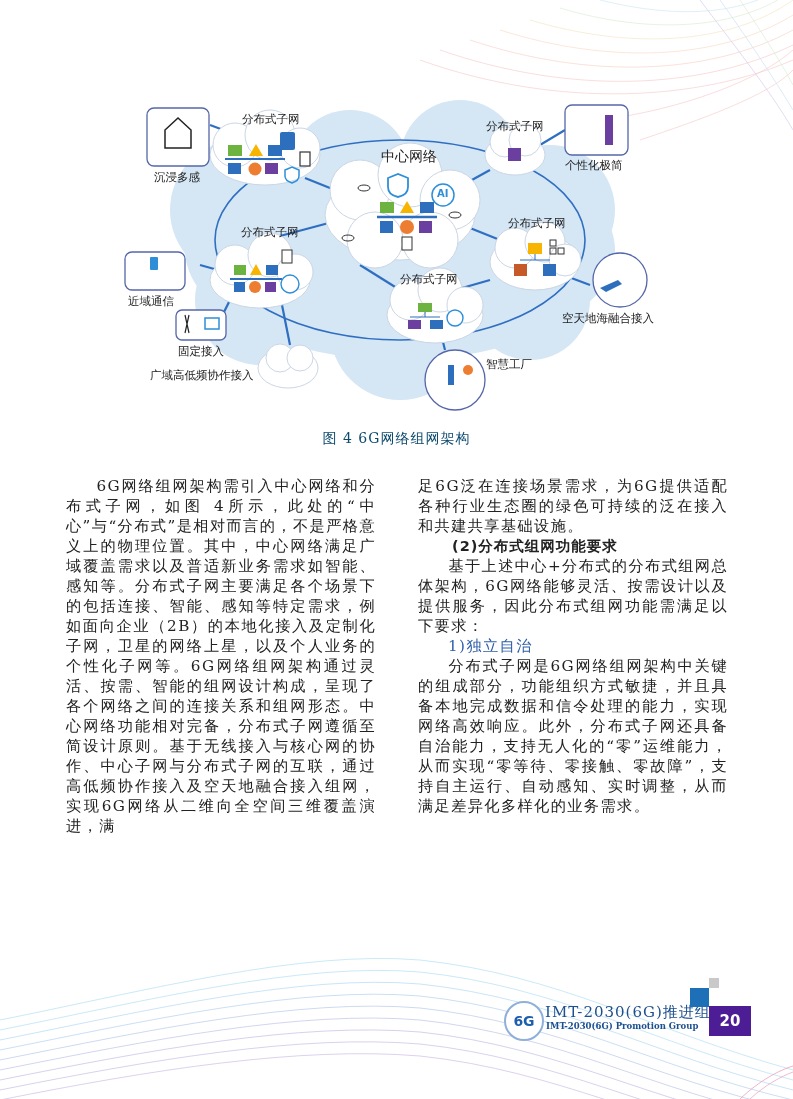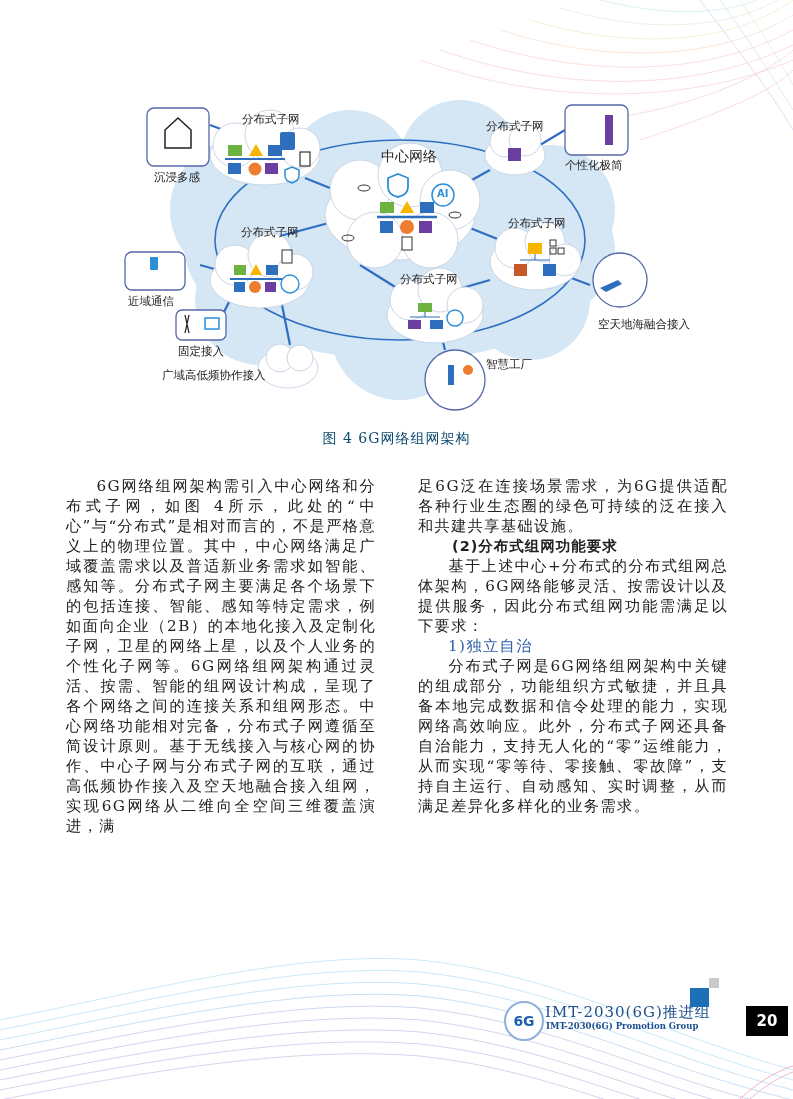--- a/index.html
+++ b/index.html
@@ -14,21 +14,21 @@
   .indent{text-indent:2em;}
   .h2{font-family:"DejaVu Sans","Liberation Sans",sans-serif;font-weight:bold;font-size:14.5px;padding-left:34px;letter-spacing:1px;}
   .h3{color:#2e5fa8;padding-left:30px;}
   .lbl{position:absolute;font-family:"DejaVu Sans","Liberation Sans",sans-serif;font-size:11.5px;color:#222;white-space:nowrap;}
   .lbl.big{font-size:14px;margin-left:7px;}
   .footer-logo{position:absolute;left:504px;top:1001px;width:36px;height:36px;border-radius:50%;border:2px solid #8fb0d8;background:#fff;display:flex;align-items:center;justify-content:center;font-family:"DejaVu Sans","Liberation Sans",sans-serif;font-weight:bold;font-size:14px;color:#1d5fae;}
   .footer-t1{position:absolute;left:545px;top:1003px;font-size:15px;color:#1d4f8f;letter-spacing:1px;font-family:"DejaVu Serif","Liberation Serif",serif;}
   .footer-t2{position:absolute;left:546px;top:1021px;font-size:8.5px;color:#1d4f8f;font-family:"DejaVu Serif","Liberation Serif",serif;font-weight:bold;}
   .pg-sq-gray{position:absolute;left:709px;top:978px;width:10px;height:10px;background:#c9c9c9;}
   .pg-sq-blue{position:absolute;left:690px;top:988px;width:19px;height:19px;background:#1d6fb8;}
-  .pg-box{position:absolute;left:746px;top:1006px;width:42px;height:30px;background:#000000;color:#fff;font-family:"DejaVu Sans","Liberation Sans",sans-serif;font-weight:bold;font-size:15px;display:flex;align-items:center;justify-content:center;}
+  .pg-box{position:absolute;left:709px;top:1006px;width:42px;height:30px;background:#4c1d95;color:#fff;font-family:"DejaVu Sans","Liberation Sans",sans-serif;font-weight:bold;font-size:15px;display:flex;align-items:center;justify-content:center;}
 </style>
 </head>
 <body>
 
 <svg class="deco" viewBox="0 0 793 1099">
   <g fill="none" stroke-width="0.7" opacity="0.55">
     <path d="M420 60 C560 110 700 100 793 60" stroke="#f2a7a7"></path>
     <path d="M440 50 C570 95 700 90 793 45" stroke="#f2a7a7"></path>
     <path d="M470 40 C590 80 710 75 793 30" stroke="#f3b0a0"></path>
     <path d="M500 30 C610 65 720 60 793 15" stroke="#f5c0a0"></path>
@@ -224,22 +224,22 @@
   <span class="lbl" style="left:132px;top:12px;">分布式子网</span>
   <span class="lbl big" style="left:264px;top:48px;">中心网络</span>
   <span class="lbl" style="left:376px;top:19px;">分布式子网</span>
   <span class="lbl" style="left:131px;top:125px;">分布式子网</span>
   <span class="lbl" style="left:398px;top:116px;">分布式子网</span>
   <span class="lbl" style="left:290px;top:172px;">分布式子网</span>
   <span class="lbl" style="left:44px;top:70px;">沉浸多感</span>
   <span class="lbl" style="left:455px;top:58px;">个性化极简</span>
   <span class="lbl" style="left:18px;top:194px;">近域通信</span>
   <span class="lbl" style="left:68px;top:244px;">固定接入</span>
-  <span class="lbl" style="left:52px;top:268px;font-family:Liberation Serif, serif;">广域高低频协作接入</span>
-  <span class="lbl" style="left:452px;top:217px;margin-left:36px;">空天地海融合接入</span>
+  <span class="lbl" style="left:40px;top:268px;font-family:Liberation Serif, serif;">广域高低频协作接入</span>
+  <span class="lbl" style="left:452px;top:211px;">空天地海融合接入</span>
   <span class="lbl" style="left:376px;top:257px;">智慧工厂</span>
   <span class="lbl" style="left:327px;top:88px;font-size:10px;color:#2e8fd8;font-weight:bold;">AI</span>
 </div>
 
 <div class="caption">图 4 6G网络组网架构</div>
 
 <div class="col col-left">
   <p class="indent">6G网络组网架构需引入中心网络和分布式子网，如图 4所示，此处的“中心”与“分布式”是相对而言的，不是严格意义上的物理位置。其中，中心网络满足广域覆盖需求以及普适新业务需求如智能、感知等。分布式子网主要满足各个场景下的包括连接、智能、感知等特定需求，例如面向企业（2B）的本地化接入及定制化子网，卫星的网络上星，以及个人业务的个性化子网等。6G网络组网架构通过灵活、按需、智能的组网设计构成，呈现了各个网络之间的连接关系和组网形态。中心网络功能相对完备，分布式子网遵循至简设计原则。基于无线接入与核心网的协作、中心子网与分布式子网的互联，通过高低频协作接入及空天地融合接入组网，实现6G网络从二维向全空间三维覆盖演进，满</p>
 </div>
 

